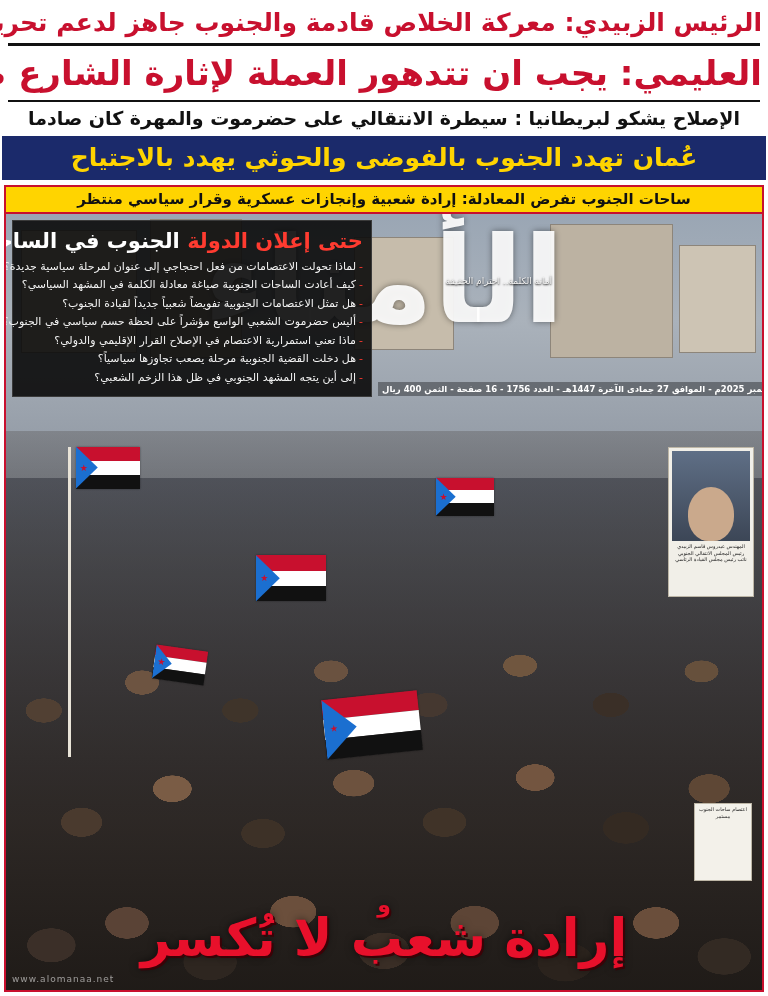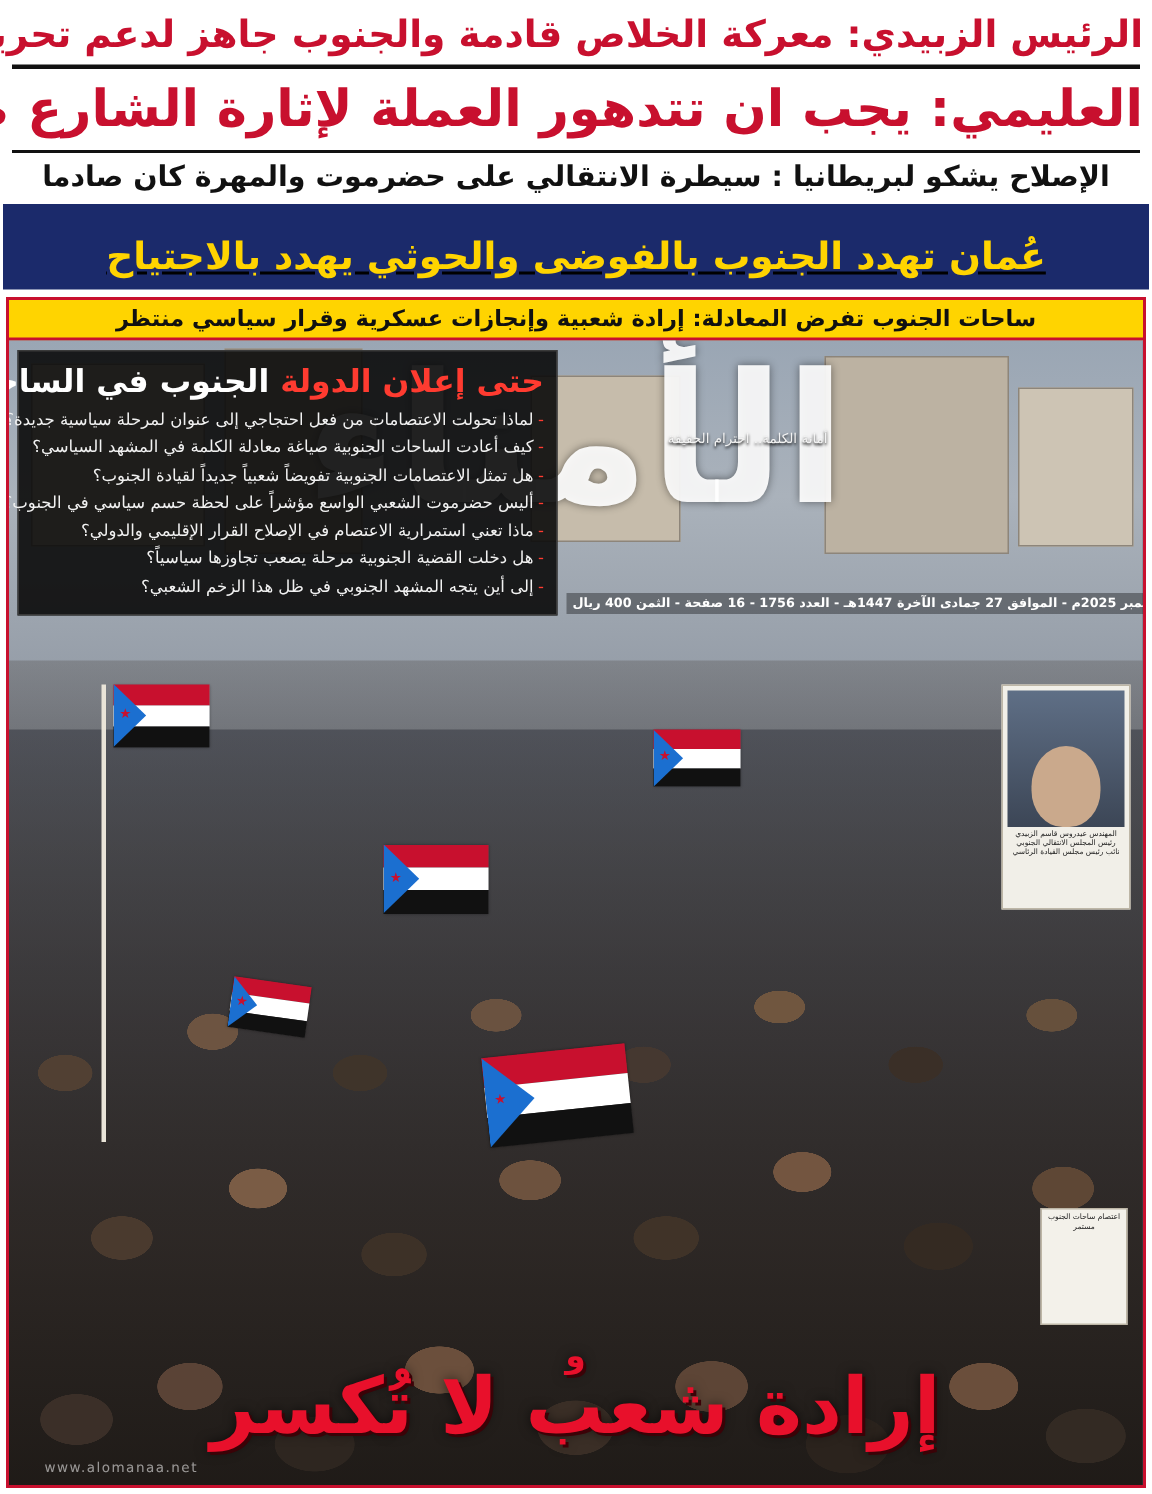--- a/index.html
+++ b/index.html
@@ -26,36 +26,35 @@
   .hl-1{font-size:25px;padding:5px 0 3px;}
   .rule{height:3px;background:#111;margin:2px 2px;}
   .rule.thin{height:2px;}
   .hl-2{font-size:34px;padding:6px 0 5px;}
   .hl-3{font-size:19px;color:#111;font-weight:bold;padding:4px 0 4px;}
 
   
   .blueband{
     background:#1b2a6b;
     margin:2px 2px 0 2px;
-    padding:20px 0 8px;
-    text-align:center;
-    text-decoration:underline;
+    padding:7px 0 8px;
+    text-align:center;
   }
   .blueband .t{
     color:#ffd400;font-weight:bold;font-size:25px;white-space:nowrap;
   }
 
   
   .frame{
     margin:5px 4px 4px 4px;
     border:2px solid #c8102e;
     position:relative;
     flex:1;
     display:flex;flex-direction:column;
-    background:#f0abfc;
+    background:#84cc16;
     overflow:hidden;
   }
   .yellowstrip{
     background:#ffd400;
     color:#111;
     font-weight:bold;
     font-size:15px;
     text-align:center;
     padding:3px 4px 4px;
     border-bottom:2px solid #c8102e;
@@ -206,21 +205,21 @@
     color:#e8102b;
     font-size:52px;font-weight:bold;
     text-shadow:2px 2px 0 #3b0207, 0 0 8px rgba(0,0,0,.6);
     line-height:1;
     white-space:nowrap;
   }
   .slogan .small{
     display:block;font-size:22px;margin-bottom:-4px;
   }
   .sitewm{
-    position:absolute;left:24px;bottom:6px;color:rgba(255,255,255,.55);
+    position:absolute;left:6px;bottom:6px;color:rgba(255,255,255,.55);
     font-size:9px;letter-spacing:1px;
   }
 </style>
 </head>
 <body>
 
 <div class="page">
 
   <div class="headlines">
 

